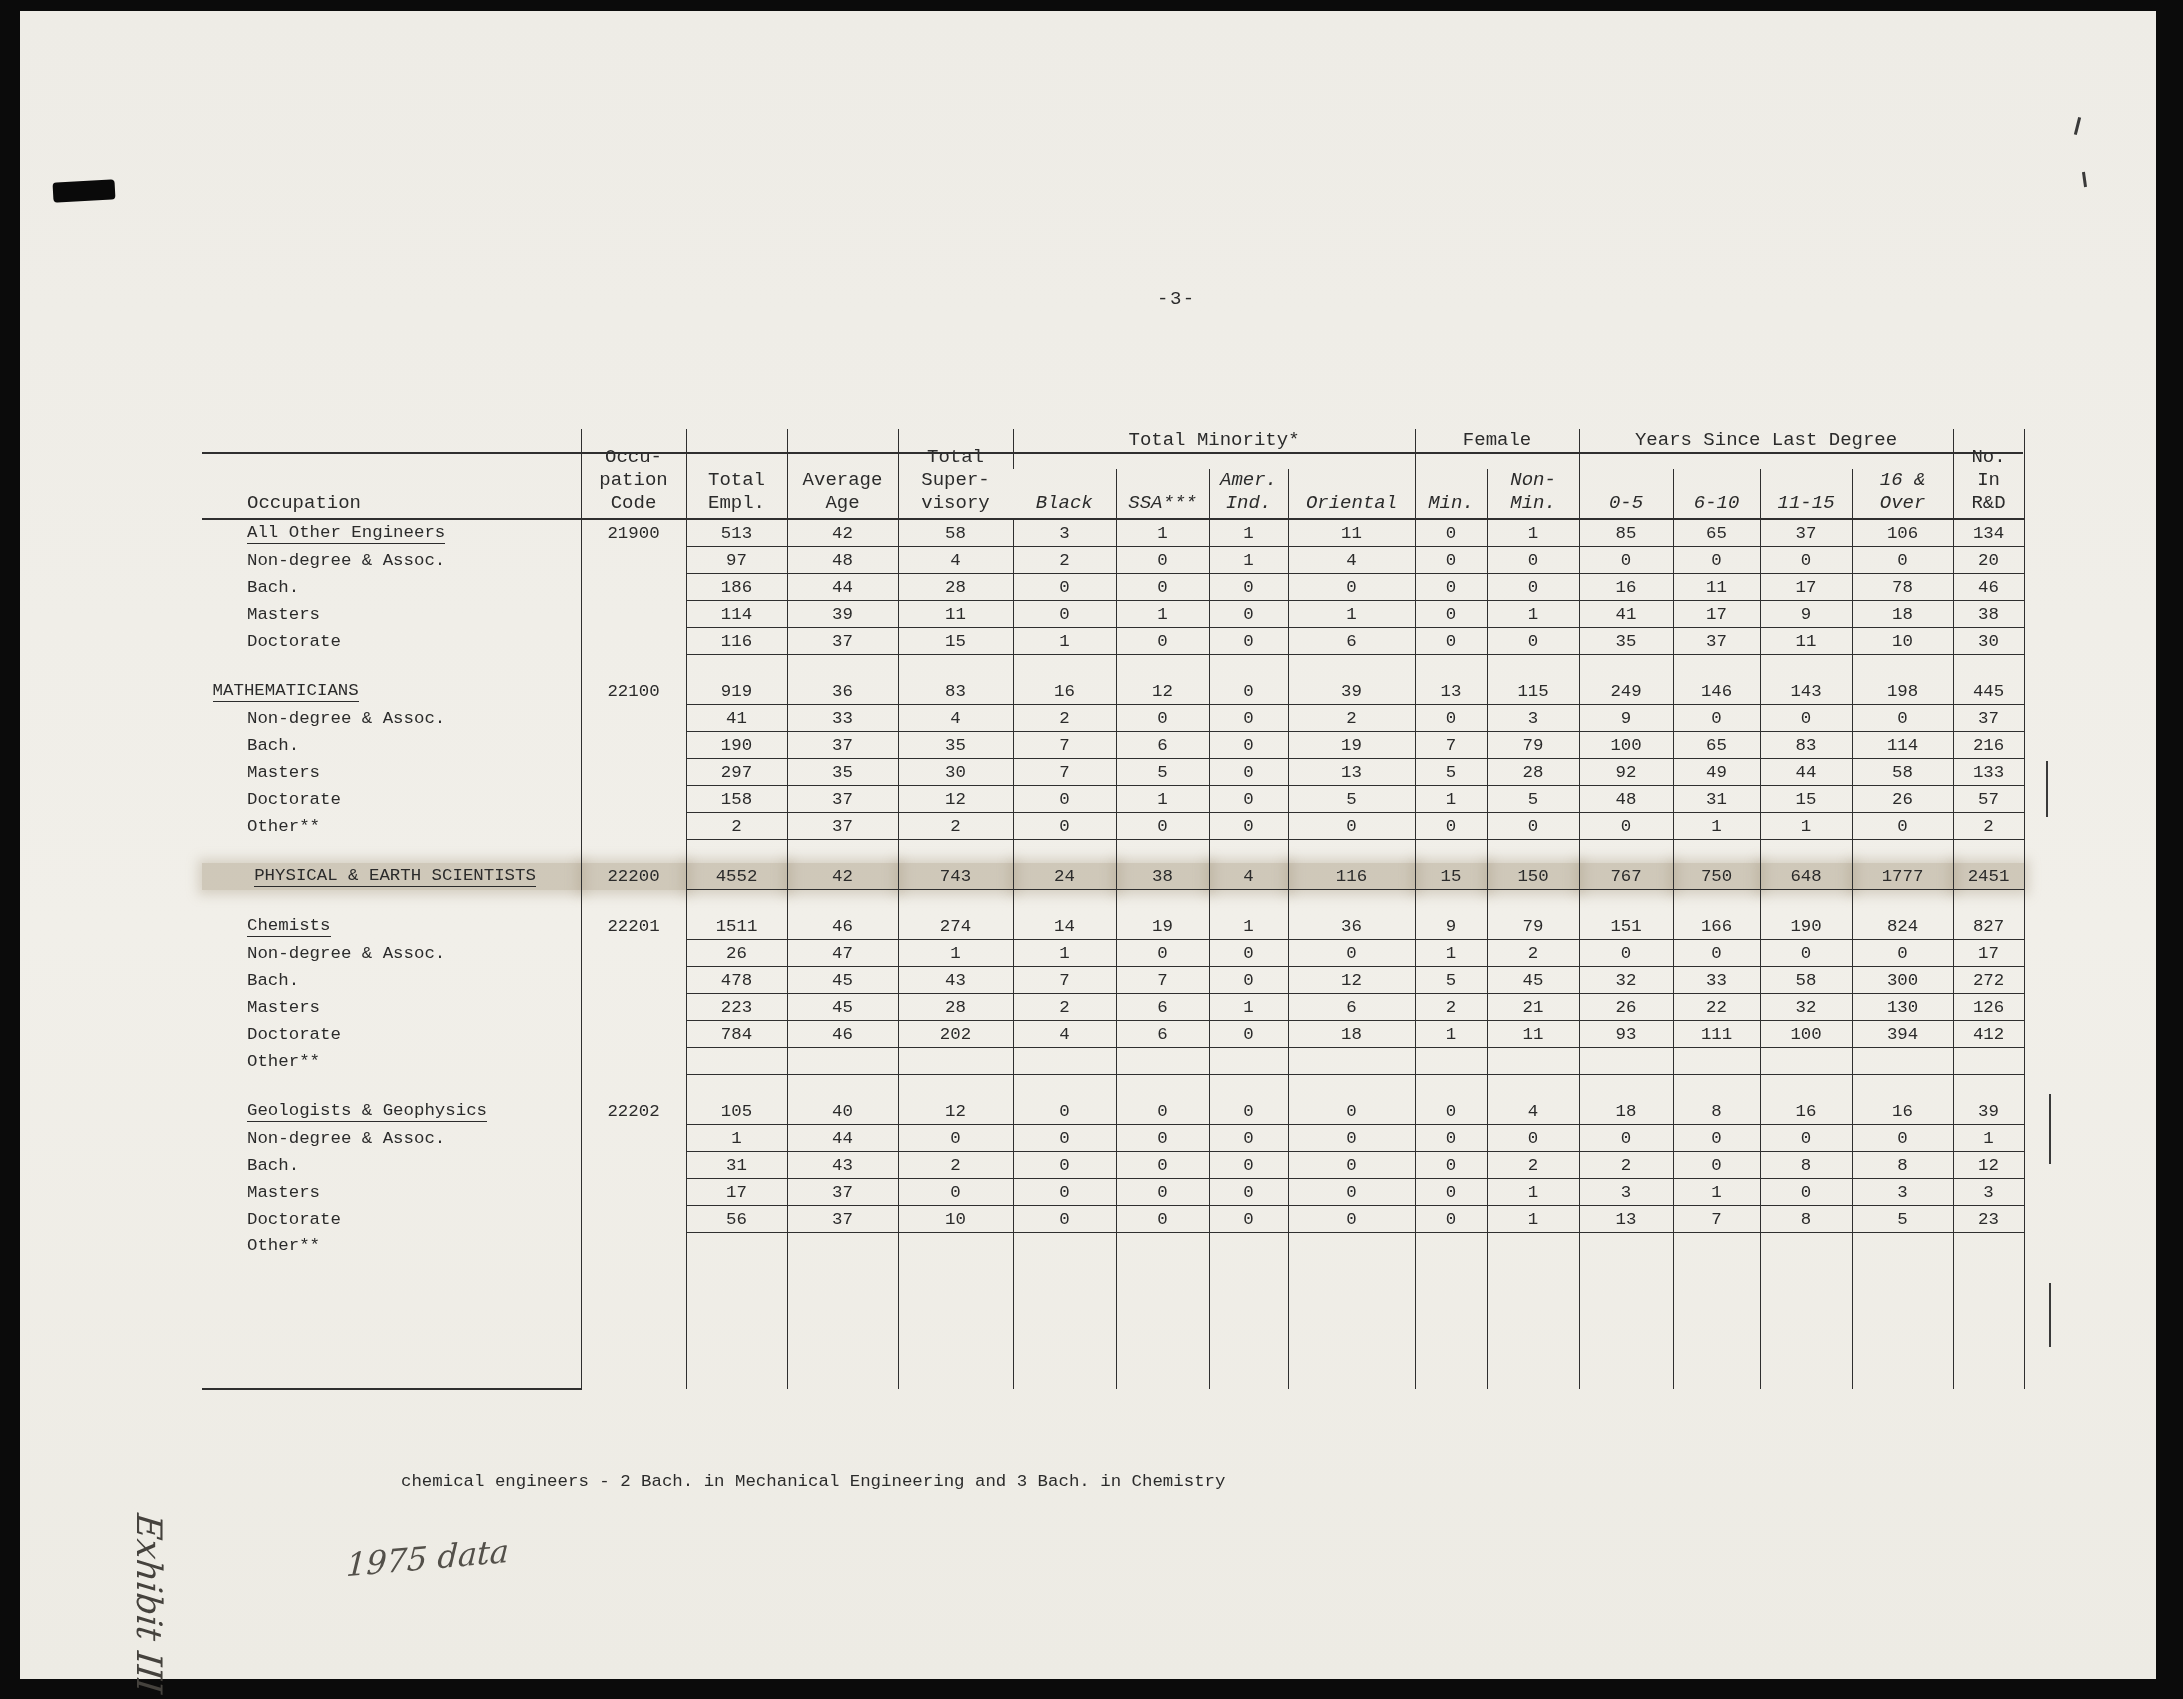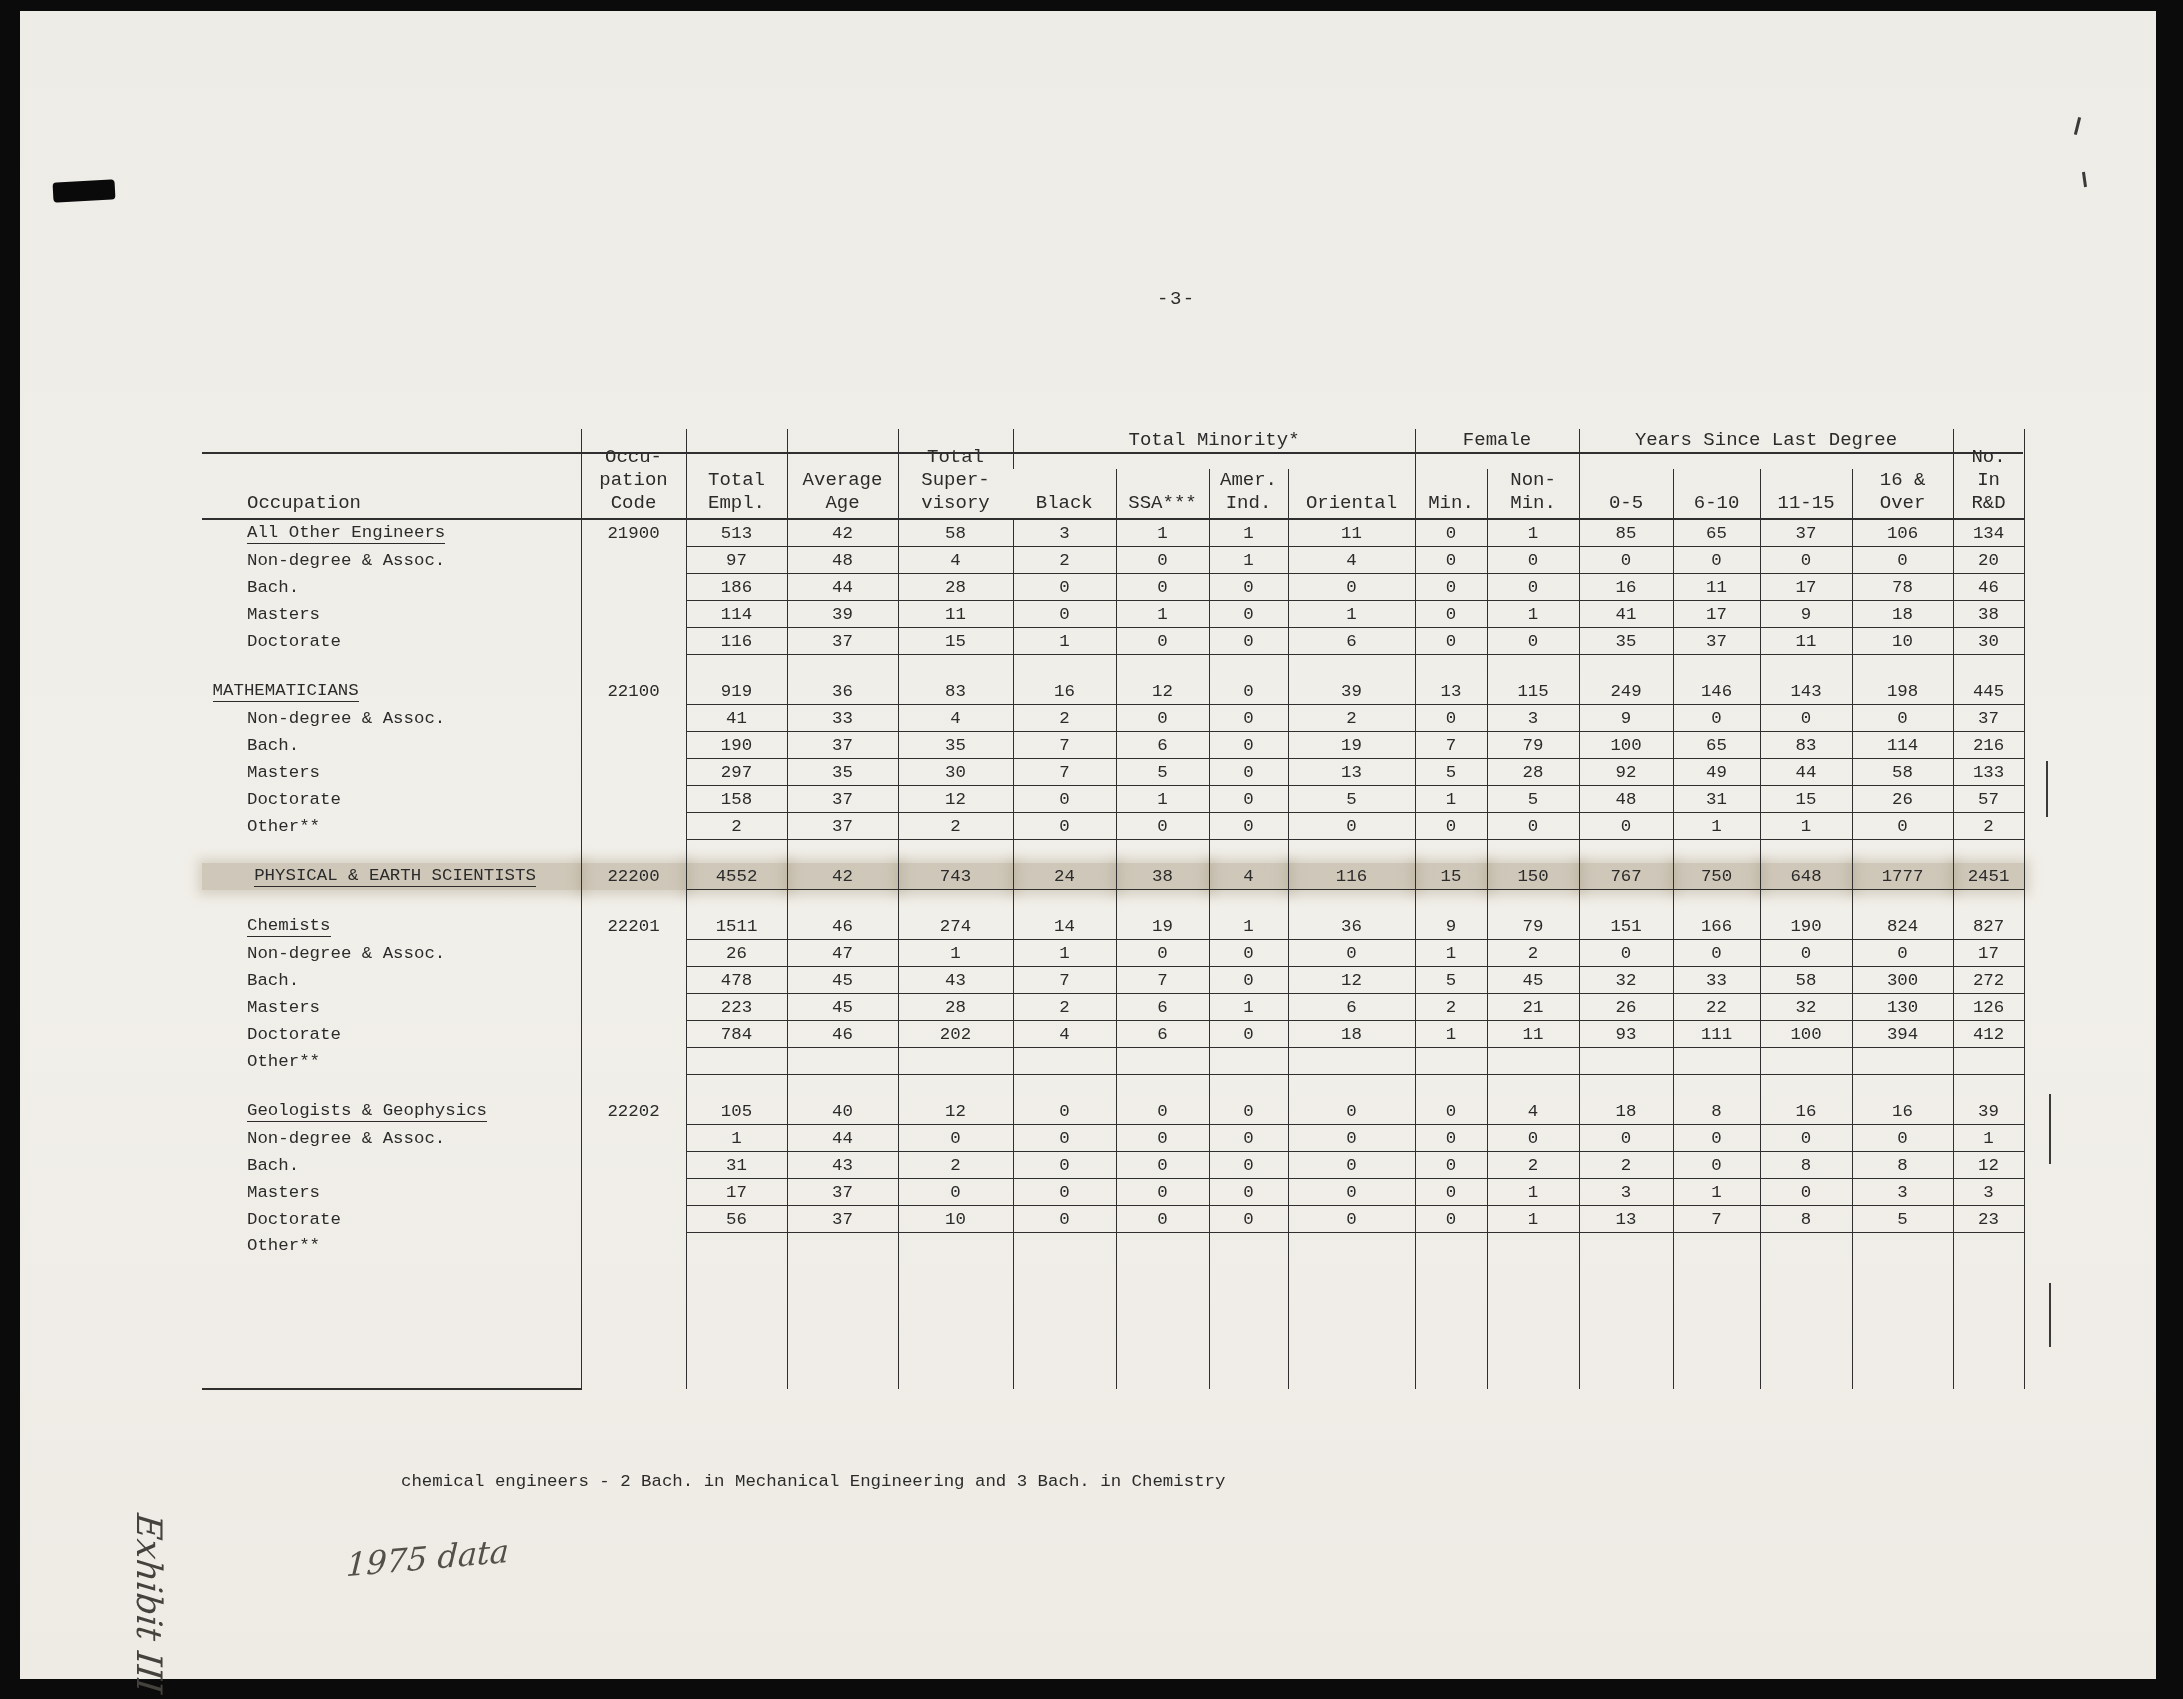--- a/index.html
+++ b/index.html
@@ -14,21 +14,21 @@
   
   .table-wrap{position:absolute;left:182px;top:418px;width:1821px;}
   .header-topline{position:absolute;left:0;top:23.5px;width:1821px;height:2.3px;background:#2f2f2f;z-index:3;}
   table.doc-table{border-collapse:collapse;table-layout:fixed;width:1821px;}
   .doc-table th,.doc-table td{border-left:1.5px solid #2f2f2f;padding:0 3px;}
   .doc-table th:first-child,.doc-table td:first-child{border-left:none;}
   .doc-table th:last-child,.doc-table td:last-child{border-right:1.5px solid #2f2f2f;}
   .doc-table thead th{font-weight:normal;font-size:19px;line-height:23px;vertical-align:bottom;
         text-align:center;white-space:pre-line;padding-bottom:3px;border-bottom:2.3px solid #2f2f2f;}
   .doc-table thead tr.h1 th.grp{height:23.5px;line-height:23px;padding-bottom:17px;border-bottom:none;}
-  .doc-table thead tr.h2 th{height:44px;}
+  .doc-table thead tr.h2 th{height:44px;font-style:italic;}
   .doc-table thead th.c-occ{text-align:left;padding-left:45px;}
   .doc-table tbody td{height:26px;font-size:17.4px;vertical-align:middle;}
   .doc-table td.c-label{text-align:left;padding-left:45px;white-space:nowrap;}
   .doc-table td.c-label.major{padding-left:10.6px;}
   .doc-table td.c-label span.u{display:inline-block;border-bottom:1.5px solid #2c2c2c;padding-bottom:1px;}
   .doc-table td.c-code{text-align:center;}
   .doc-table td.c-val{text-align:center;border-bottom:1.5px solid #2f2f2f;}
   .doc-table td.c-val.no-rule{border-bottom:none;}
   .doc-table tr.r-spacer td{height:23px;}
   .doc-table tr.r-bottom td{height:129px;}

